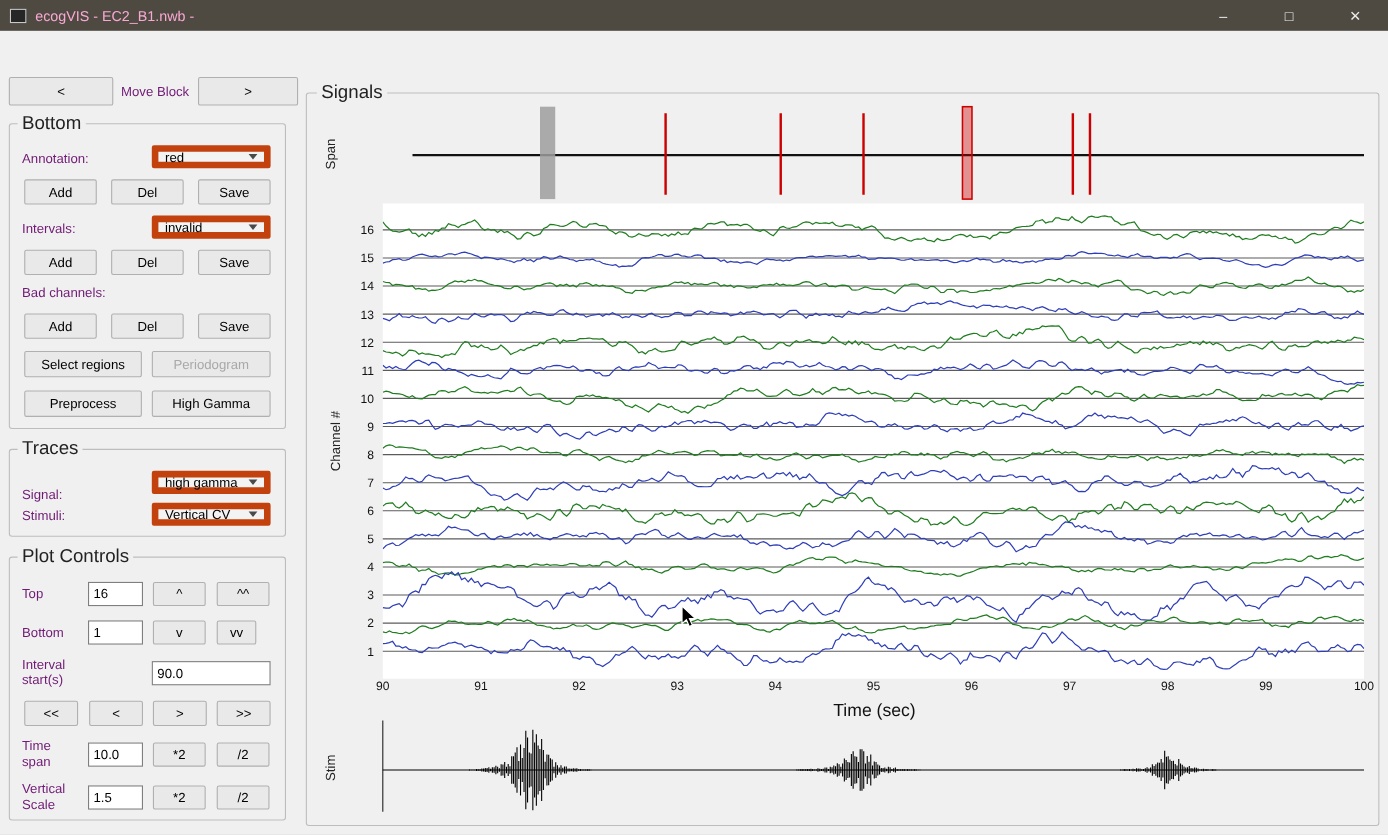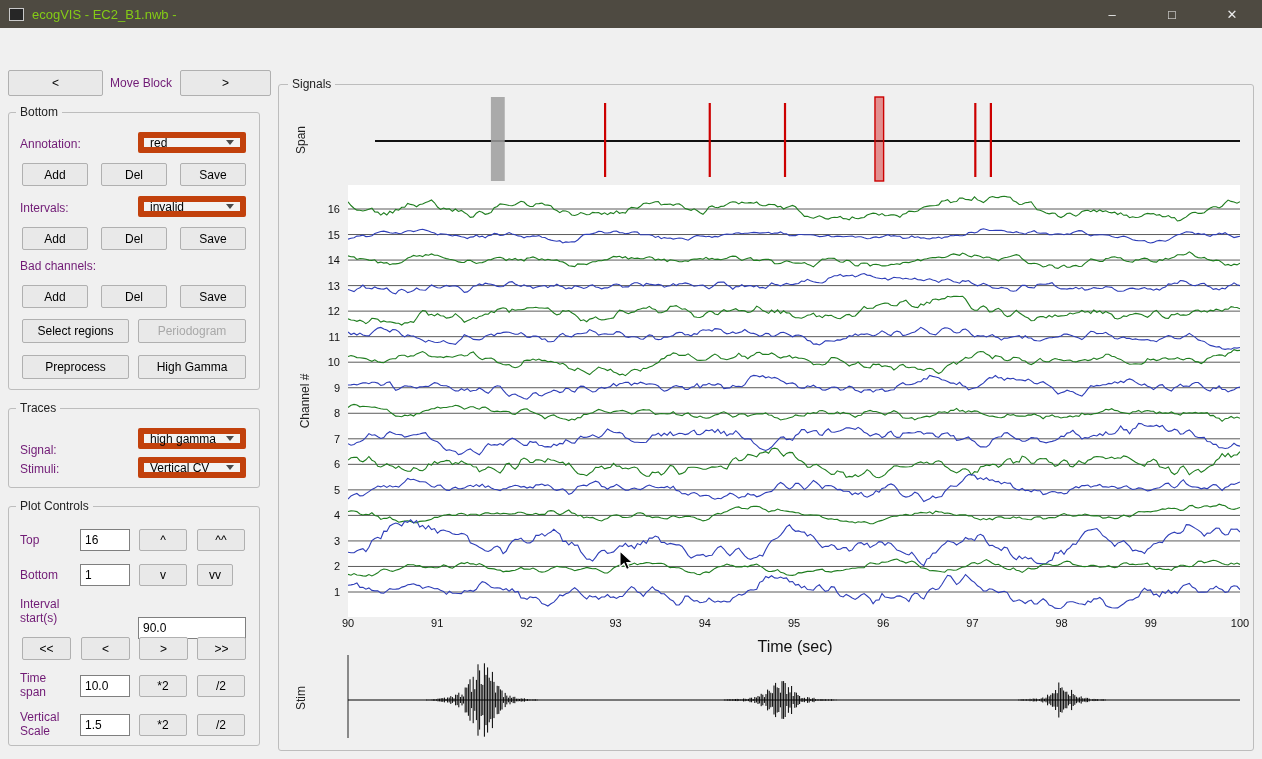--- a/index.html
+++ b/index.html
@@ -3,34 +3,34 @@
 <meta charset="utf-8">
 <style>
   *{margin:0;padding:0;box-sizing:border-box}
   html,body{width:1262px;height:759px;overflow:hidden;background:#9a9a9a}
   #root{position:relative;width:1262px;height:759px;background:#f0f0f0;
         font-family:"Liberation Sans",sans-serif;font-size:12px;color:#000;overflow:hidden}
   .abs{position:absolute}
   
   #titlebar{left:0;top:0;width:1262px;height:28px;background:#4e4a41;display:flex;align-items:center}
   #app-icon{width:15px;height:13px;margin-left:9px;background:#262626;border:1px solid #c9c9c9;flex:0 0 auto}
-  #title-text{color:#84cc16;font-size:13px;margin-left:8px;white-space:nowrap}
+  #title-text{color:#f9a8d4;font-size:13px;margin-left:8px;white-space:nowrap}
   .win-controls{position:absolute;right:0;top:0;height:28px;display:flex}
   .win-btn{width:60px;height:28px;display:flex;align-items:center;justify-content:center;color:#ececec;font-size:13px}
   
   #menubar{left:0;top:28px;width:1262px;height:32px;background:#f0f0f0;display:flex;align-items:center;padding-left:4px}
   .menu-item{padding:6px 10px;font-size:13px;color:#000}
   
   .btn{background:#e9e9e9;border:1px solid #b0b0b0;border-radius:2px;display:flex;align-items:center;justify-content:center;font-size:12px;color:#000}
   .btn.disabled{color:#a8a8a8}
   .field{background:#fff;border:1px solid #7f7f7f;font-size:12px;padding:1px 4px;font-family:"Liberation Sans",sans-serif;color:#000}
   .combo{background:#f3f3f3;border:6px solid #c2410c;border-radius:2px;display:flex;align-items:center;justify-content:space-between;padding:0 6px;font-size:12px}
   .combo-arrow{width:0;height:0;border-left:4px solid transparent;border-right:4px solid transparent;border-top:5px solid #4a4a4a}
   .groupbox{border:1px solid #bdbdbd;border-radius:3px}
-  .grouplabel{background:#f0f0f0;padding:0 4px;font-size:12px;color:#222;line-height:14px}
+  .grouplabel{background:#f0f0f0;padding:0 4px;font-size:17px;color:#222;line-height:14px}
   .lbl{font-size:12px;color:#701a75;line-height:14px;white-space:nowrap}
   .vlabel{transform:translate(-50%,-50%) rotate(-90deg);white-space:nowrap;font-size:12px;color:#222}
   .hlabel{transform:translate(-50%,-50%);white-space:nowrap;font-size:16px;color:#111}
   svg{display:block}
 </style>
 </head>
 <body>
 
 <div id="root">
 
@@ -101,21 +101,21 @@
   <div class="btn abs" style="left:139px;top:529px;width:48px;height:22px">^</div>
   <div class="btn abs" style="left:197px;top:529px;width:48px;height:22px">^^</div>
 
   <div class="lbl abs" style="left:20px;top:568px">Bottom</div>
   <input class="field abs" style="left: 80px; top: 564px; width: 50px; height: 22px;" value="1">
   <div class="btn abs" style="left:139px;top:564px;width:48px;height:22px">v</div>
   <div class="btn abs" style="left:197px;top:564px;width:36px;height:22px">vv</div>
 
   <div class="lbl abs" style="left:20px;top:597px">Interval</div>
   <div class="lbl abs" style="left:20px;top:611px">start(s)</div>
-  <input class="field abs" style="left: 138px; top: 601px; width: 108px; height: 22px; margin-top: 16px;" value="90.0">
+  <input class="field abs" style="left: 138px; top: 601px; width: 108px; height: 22px;" value="90.0">
 
   <div class="btn abs" style="left:22px;top:637px;width:49px;height:23px">&lt;&lt;</div>
   <div class="btn abs" style="left:81px;top:637px;width:49px;height:23px">&lt;</div>
   <div class="btn abs" style="left:139px;top:637px;width:49px;height:23px">&gt;</div>
   <div class="btn abs" style="left:197px;top:637px;width:49px;height:23px">&gt;&gt;</div>
 
   <div class="lbl abs" style="left:20px;top:671px">Time</div>
   <div class="lbl abs" style="left:20px;top:685px">span</div>
   <input class="field abs" style="left: 80px; top: 675px; width: 50px; height: 22px;" value="10.0">
   <div class="btn abs" style="left:139px;top:675px;width:48px;height:22px">*2</div>

